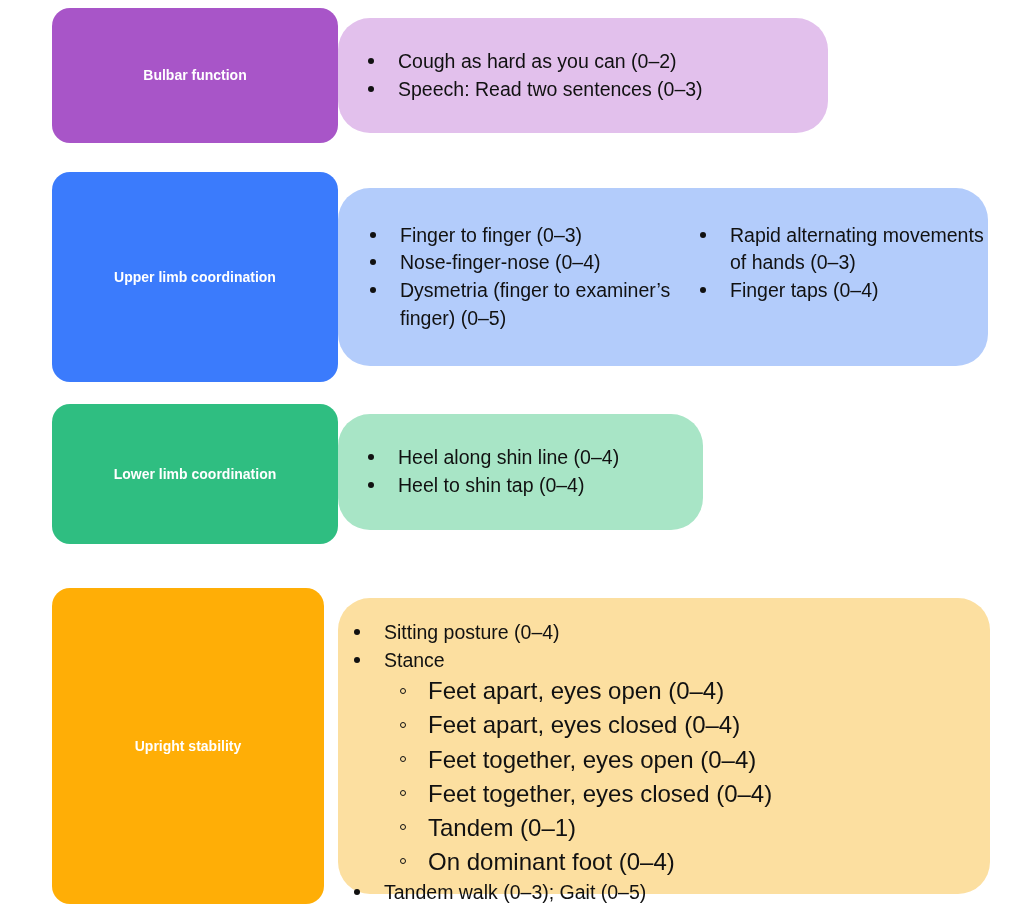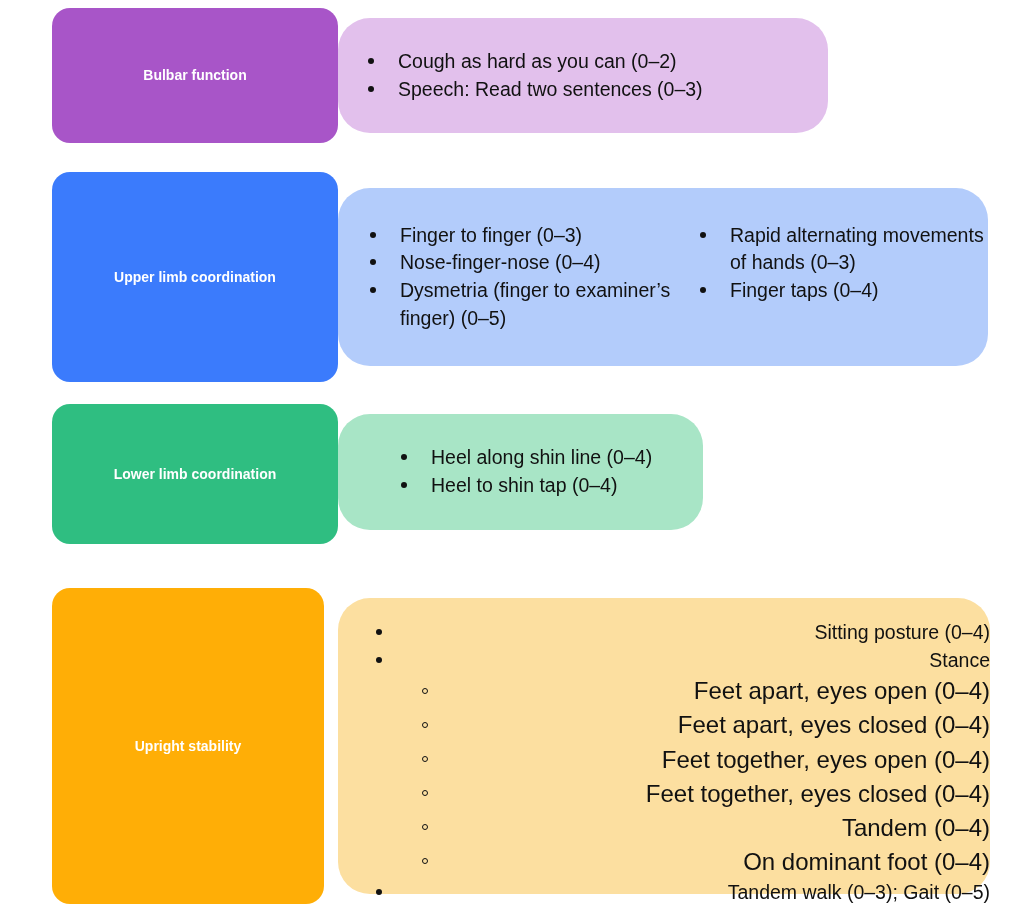--- a/index.html
+++ b/index.html
@@ -104,27 +104,27 @@
   
   #row-upper { left: 0; top: 160px; width: 1020px; height: 250px; }
   #row-upper .label-box { left: 52px; top: 12px; width: 286px; height: 210px; background: #3B7BFC; }
   #row-upper .content-panel { left: 338px; top: 28px; width: 650px; height: 178px; background: #B3CCFB; }
   #row-upper .content-inner { padding-left: 16px; }
 
   
   #row-lower { left: 0; top: 393px; width: 940px; height: 170px; }
   #row-lower .label-box { left: 52px; top: 11px; width: 286px; height: 140px; background: #2FBE81; }
   #row-lower .content-panel { left: 338px; top: 21px; width: 365px; height: 116px; background: #A8E5C6; }
-  #row-lower .content-inner { padding-left: 14px; margin-left: 33px; }
+  #row-lower .content-inner { padding-left: 14px; }
 
   
   #row-upright { left: 0; top: 580px; width: 1020px; height: 327px; }
   #row-upright .label-box { left: 52px; top: 8px; width: 272px; height: 316px; background: #FFAE06; }
   #row-upright .content-panel { left: 338px; top: 18px; width: 652px; height: 296px; background: #FCDFA0; align-items: flex-start; }
-  #row-upright .content-inner { padding-left: 22px; padding-top: 21px; text-align: right; }
+  #row-upright .content-inner { padding-top: 21px; }
 </style>
 </head>
 <body>
 
 <div class="board">
 
   <div class="row" id="row-bulbar">
     <div class="label-box">
       <span>Bulbar function</span>
     </div>
@@ -228,21 +228,21 @@
               <li>
                 <span class="bullet-hollow"></span>
                 <span>Feet together, eyes open (0–4)</span>
               </li>
               <li>
                 <span class="bullet-hollow"></span>
                 <span>Feet together, eyes closed (0–4)</span>
               </li>
               <li>
                 <span class="bullet-hollow"></span>
-                <span>Tandem (0–4)</span>
+                <span>Tandem (0–1)</span>
               </li>
               <li>
                 <span class="bullet-hollow"></span>
                 <span>On dominant foot (0–4)</span>
               </li>
             </ul>
           </li>
           <li>
             <span class="bullet"></span>
             <span>Tandem walk (0–3); Gait (0–5)</span>

